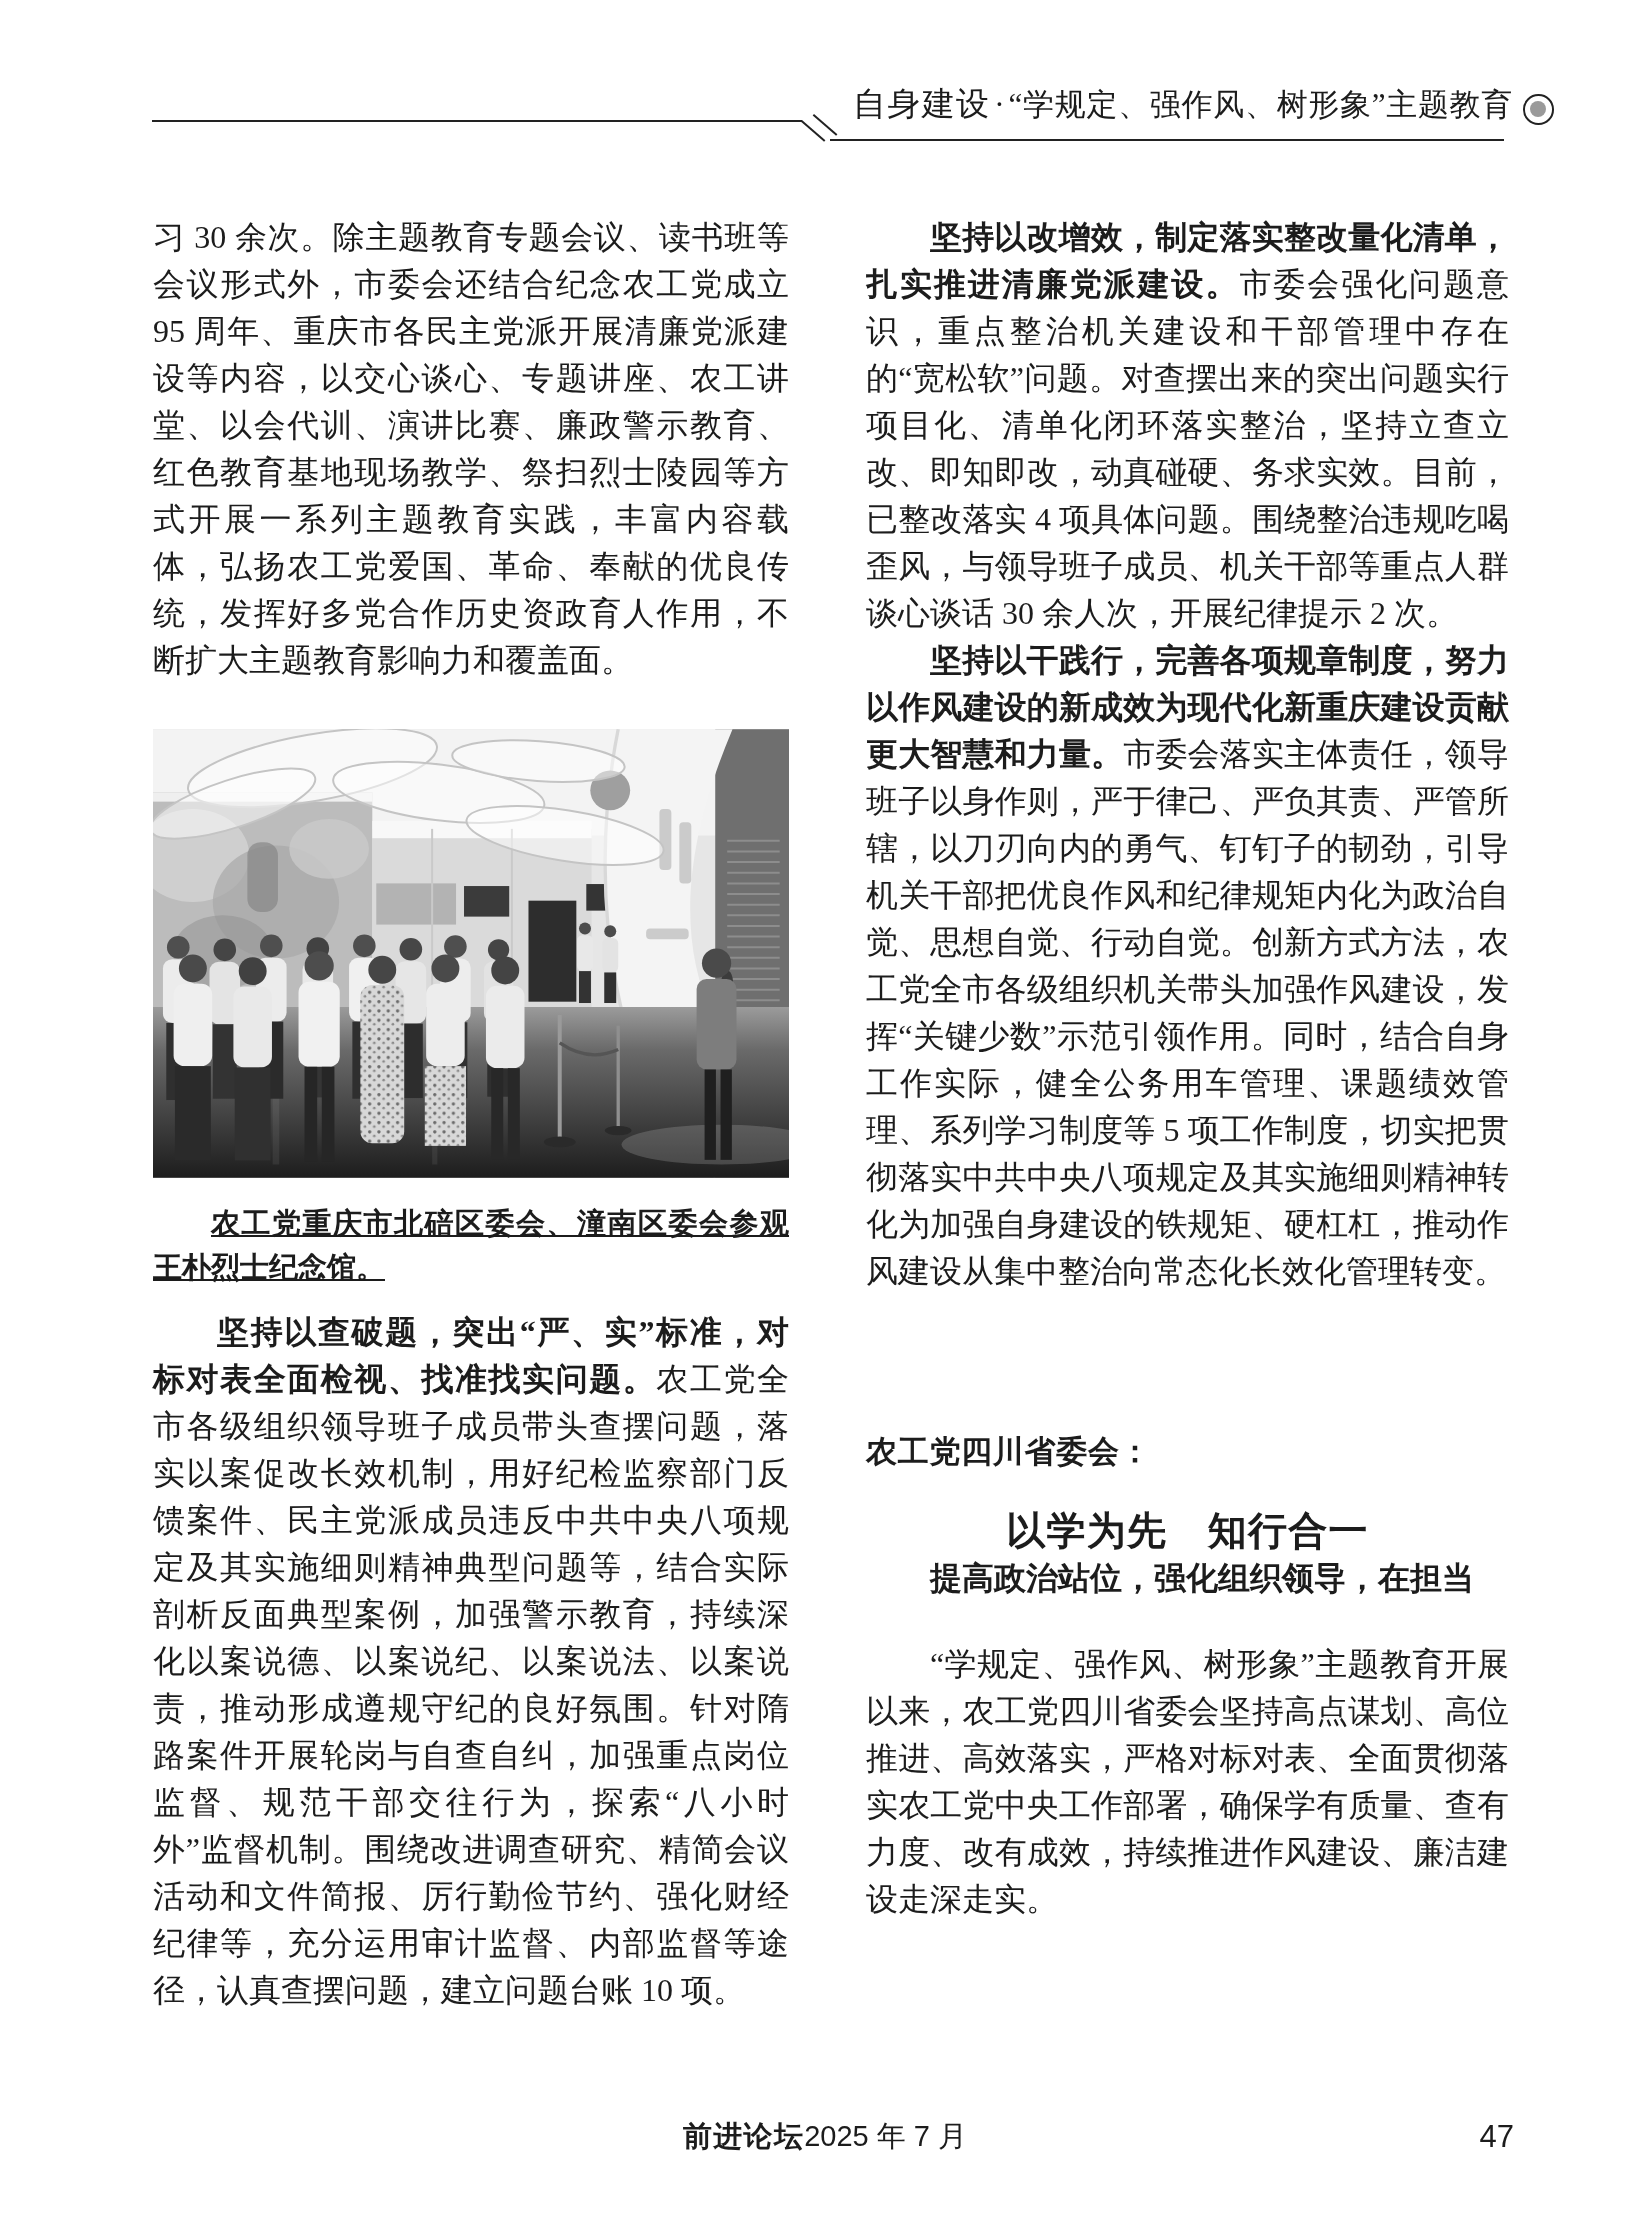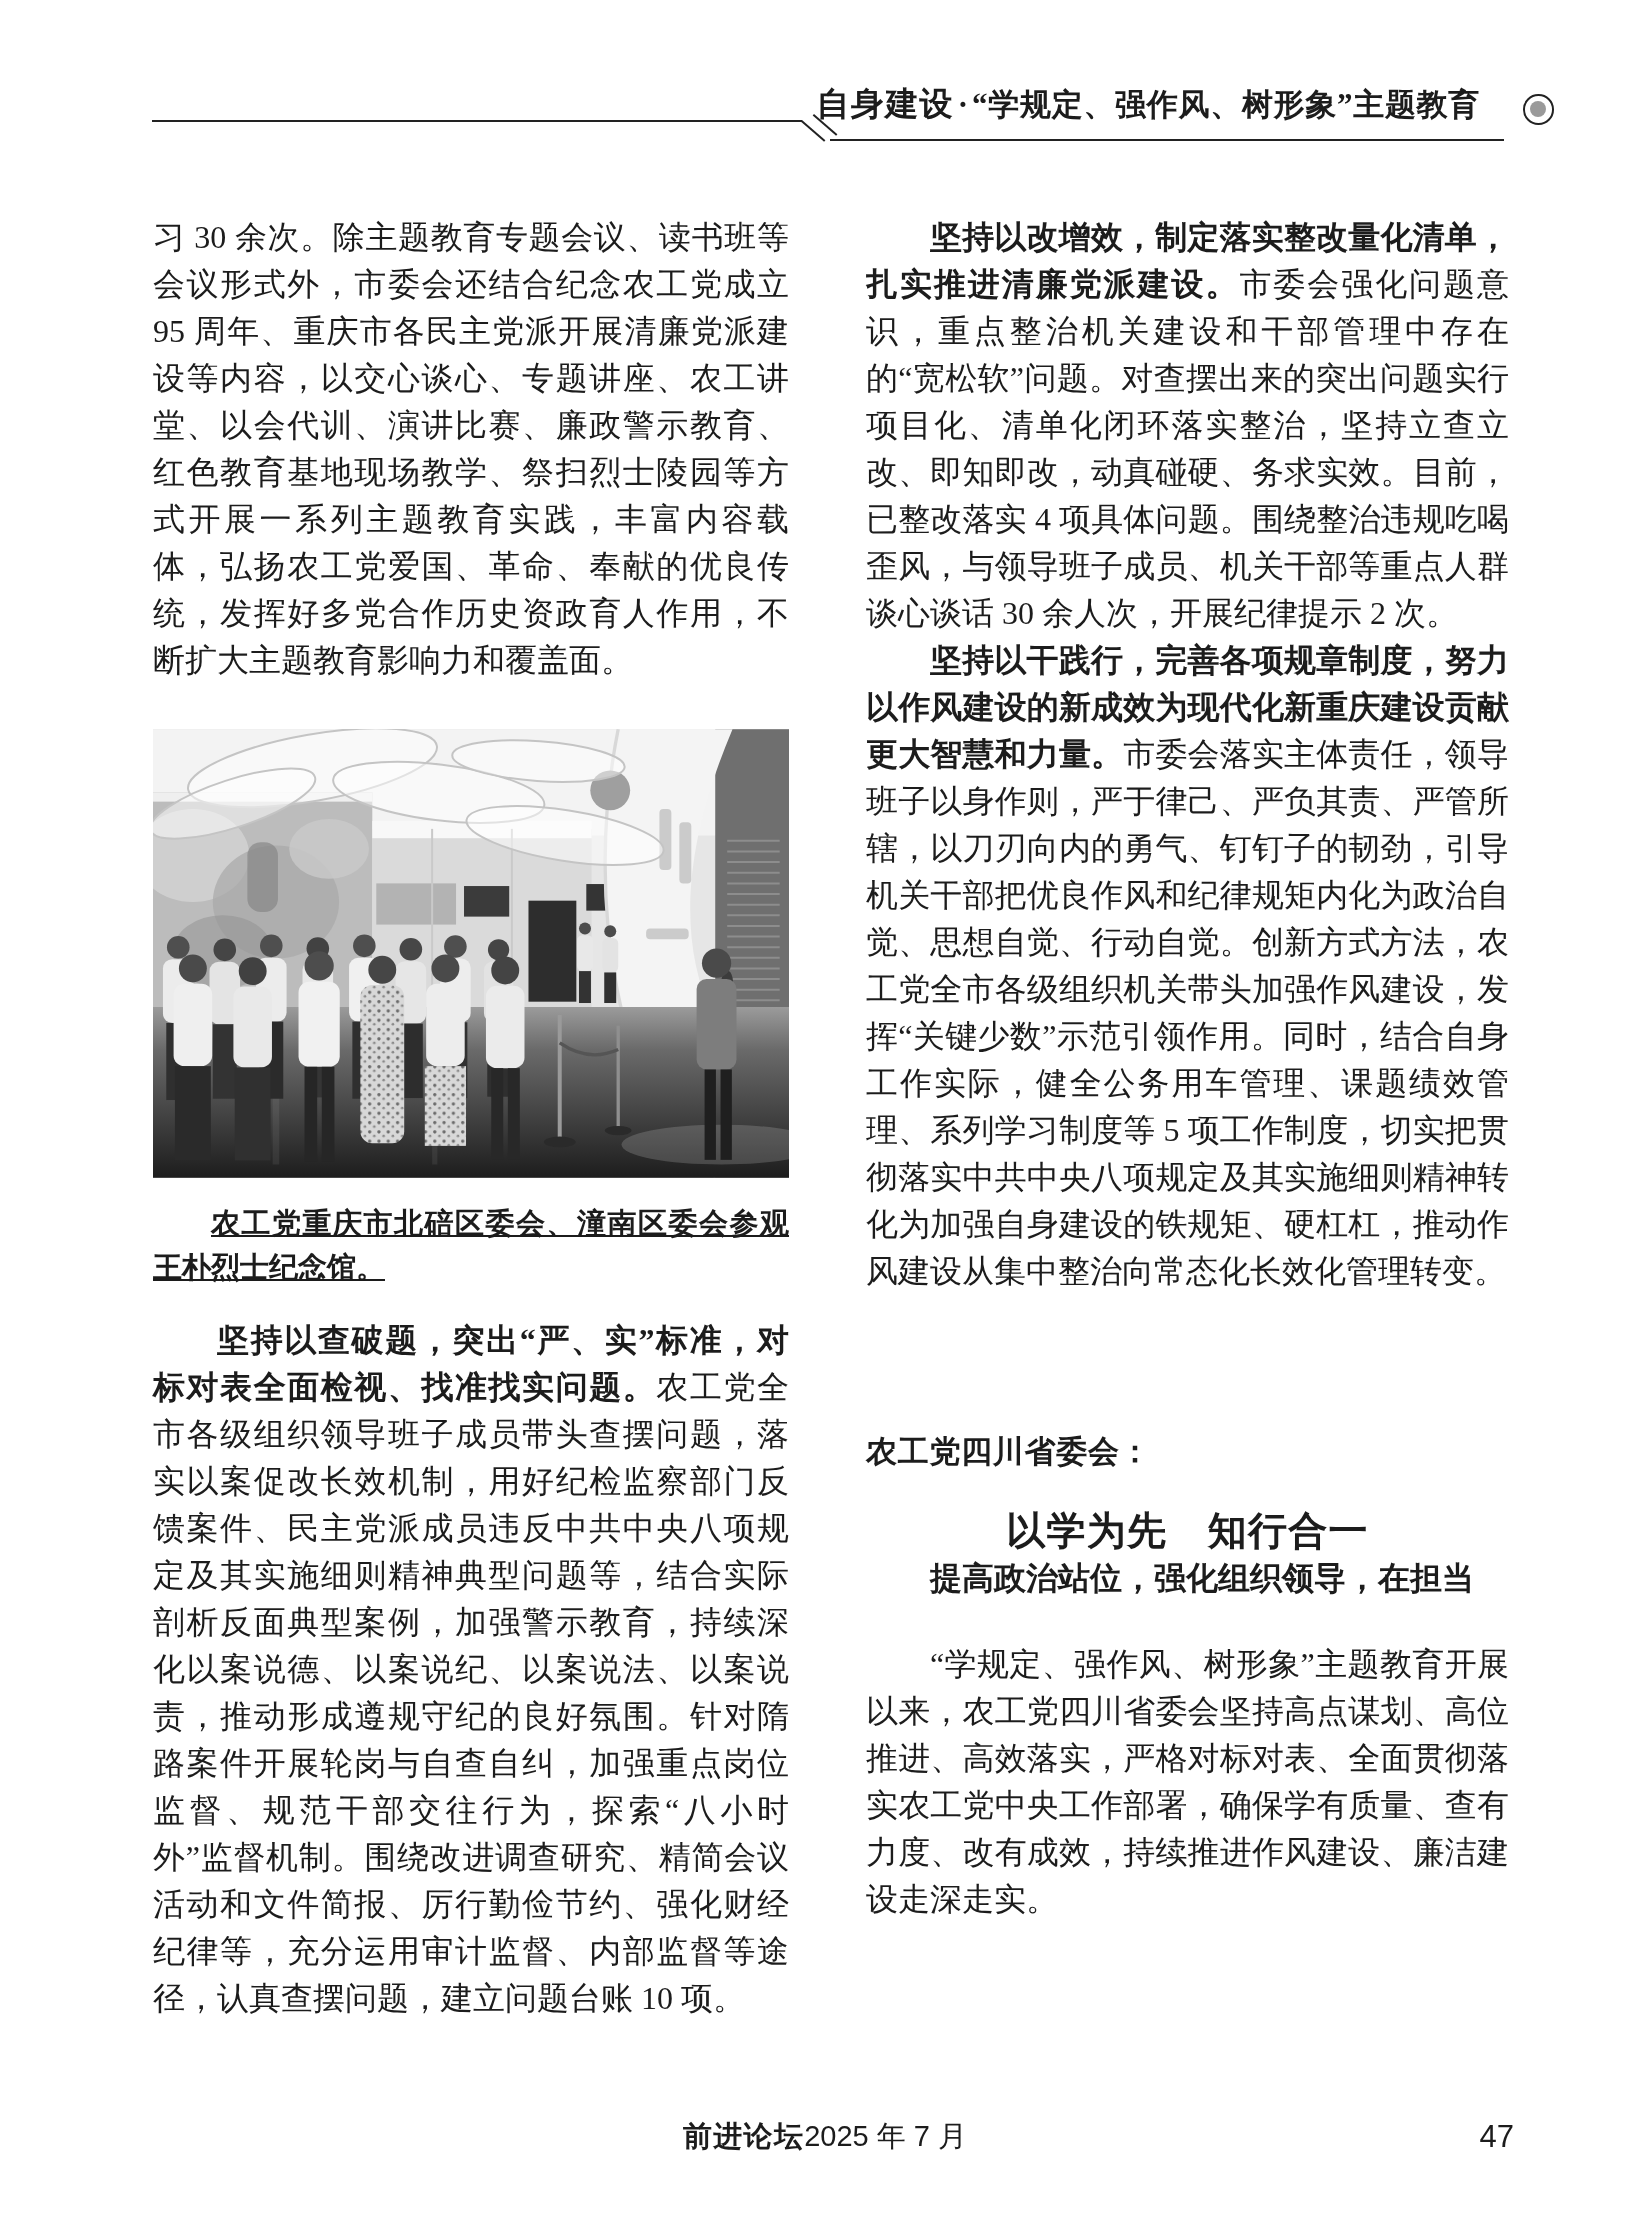--- a/index.html
+++ b/index.html
@@ -6,22 +6,22 @@
   .page{
     position:relative;
     width:1650px;height:2239px;
     background:#ffffff;
     font-family:"Liberation Serif", serif;
     color:#1c1c1c;
     overflow:hidden;
   }
   
   .hdr-text{
-    position:absolute; top:85px; right:170px;
-    white-space:nowrap; font-weight:bold; font-size:31px; line-height:37px;
+    position:absolute; top:85px; right:137px;
+    white-space:nowrap; font-weight:normal; font-size:31px; line-height:37px;
   }
   .hdr-section{font-family:"Liberation Sans", sans-serif; font-size:33px; letter-spacing:1.3px;}
   .hdr-sep{padding:0 4px;}
   .hdr-topic{letter-spacing:0.7px;}
   .rule-left{position:absolute; left:152px; top:120px; width:650px; height:2px; background:#222;}
   .rule-right{position:absolute; left:830px; top:139px; width:674px; height:2px; background:#222;}
   .rule-diag{position:absolute; width:31px; height:2px; background:#222; transform:rotate(41deg); transform-origin:left top;}
   .diag-a{left:802px; top:120px;}
   .diag-b{left:814px; top:114px;}
   .hdr-icon{
@@ -41,21 +41,21 @@
   .no-indent{text-indent:0;}
   .body-text b{font-weight:bold;}
   
   figure{margin:45px 0 0 0;}
   .photo{width:636px; height:449px; background:#e6e6e6; overflow:hidden;}
   .photo svg{display:block;}
   .caption{
     font-size:29px; line-height:44px; margin-top:22.6px;
     font-weight:600; text-align:justify; text-indent:2em;text-decoration:underline;
   }
-  .after-photo{margin-top:28px;}
+  .after-photo{margin-top:20px;}
   
   .kicker{
     font-family:"Liberation Sans", sans-serif;
     font-size:31px; line-height:40px; font-weight:bold;
     margin:137px 0 0 0; text-align:left; letter-spacing:0.7px;
   }
   .sec-title{
     font-family:"Liberation Sans", sans-serif;
     font-size:39px; line-height:48px; font-weight:bold;
     margin:35px 0 0 0; text-align:center; letter-spacing:1.3px;

